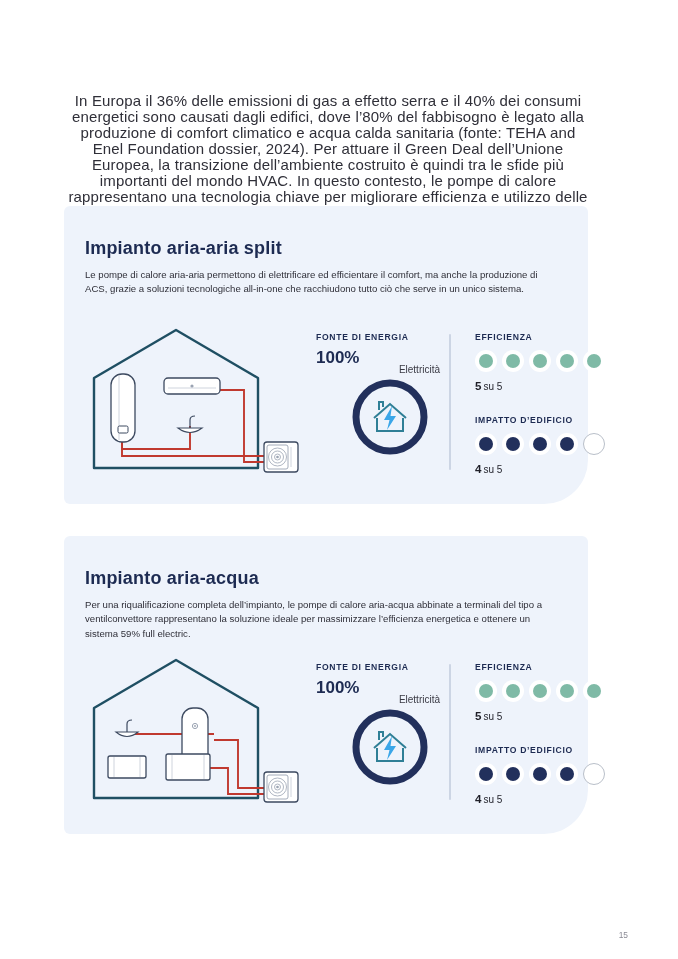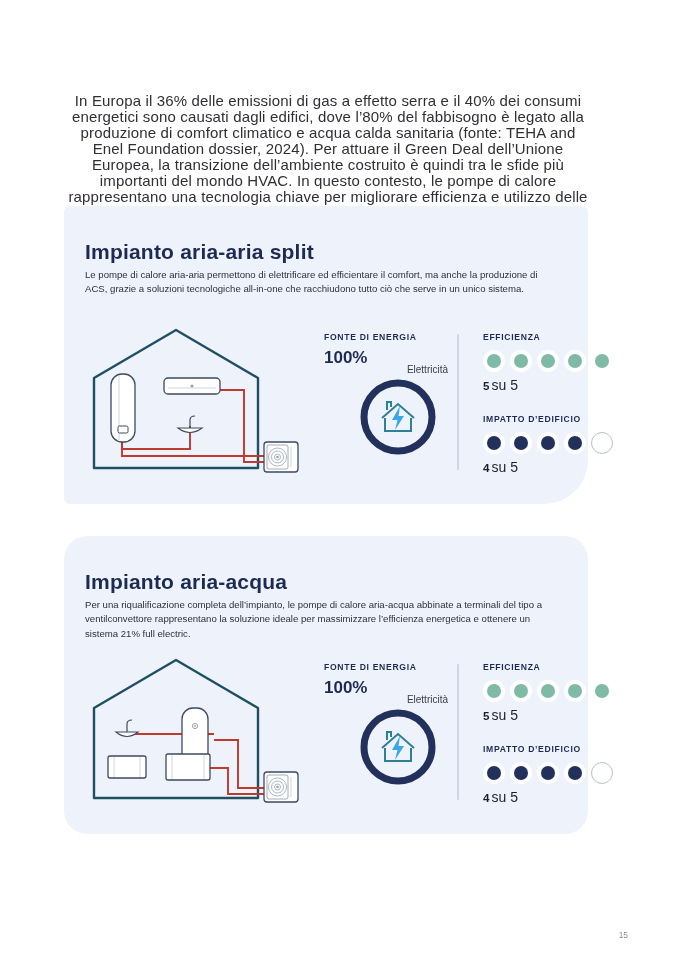--- a/index.html
+++ b/index.html
@@ -37,27 +37,27 @@
 
   
   .card {
     position: absolute;
     left: 64px;
     width: 524px;
     background: #eef3fb;
     border-radius: 6px 6px 44px 6px;
   }
   #card-1 { top: 206px; height: 298px; }
-  #card-2 { top: 536px; height: 298px; border-radius: 23px; }
+  #card-2 { top: 536px; height: 298px; }
 
   .card-title {
     position: absolute;
     left: 21px;
     top: 17px;
-    font-size: 21px;
+    font-size: 18px;
     font-weight: bold;
     color: #1d2b52;
     letter-spacing: 0.2px;
   }
   .card-desc {
     position: absolute;
     left: 21px;
     top: 52px;
     width: 470px;
     font-size: 9.6px;
@@ -70,21 +70,21 @@
     position: absolute;
     left: 14px;
     top: 110px;
     width: 228px;
     height: 160px;
   }
 
   
   .metrics {
     position: absolute;
-    left: 260px;
+    left: 252px;
     top: 126px;
     width: 262px;
     height: 145px;
   }
   .metric-label {
     font-size: 8.6px;
     font-weight: bold;
     letter-spacing: 0.08em;
     color: #1d2b52;
     white-space: nowrap;
@@ -167,21 +167,21 @@
   .score {
     margin-top: 7px;
     color: #1f1f28;
     line-height: 12px;
   }
   .score .big {
     font-size: 11.6px;
     font-weight: bold;
   }
   .score .small {
-    font-size: 14px;
+    font-size: 10px;
     margin-left: 2px;
   }
 
   
   .page-number {
     position: absolute;
     right: 50px;
     top: 930px;
     font-size: 8.4px;
     color: #8b8b95;
@@ -294,21 +294,21 @@
           <div class="score">
             <span class="big">4</span><span class="small">su 5</span>
           </div>
         </div>
       </div>
     </div>
   </section>
 
   <section class="card" id="card-2">
     <h2 class="card-title">Impianto aria-acqua</h2>
-    <p class="card-desc">Per una riqualificazione completa dell’impianto, le pompe di calore aria-acqua abbinate a terminali del tipo a ventilconvettore rappresentano la soluzione ideale per massimizzare l’efficienza energetica e ottenere un sistema 21% full electric.</p>
+    <p class="card-desc">Per una riqualificazione completa dell’impianto, le pompe di calore aria-acqua abbinate a terminali del tipo a ventilconvettore rappresentano la soluzione ideale per massimizzare l’efficienza energetica e ottenere un sistema 59% full electric.</p>
 
     <div class="illus">
       <svg width="228" height="160" viewBox="0 0 228 160">
 
         <path d="M16 152 L16 62 L98 14 L180 62 L180 152 Z" fill="none" stroke="#1f4f63" stroke-width="2.4" stroke-linejoin="round"></path>
 
         <path d="M56 88 L136 88" fill="none" stroke="#c0392f" stroke-width="1.9"></path>
         <path d="M136 94 L160 94 L160 142 L186 142" fill="none" stroke="#c0392f" stroke-width="1.9"></path>
         <path d="M36 122 L64 122" fill="none" stroke="#c0392f" stroke-width="1.9"></path>
         <path d="M104 122 L150 122 L150 148 L186 148" fill="none" stroke="#c0392f" stroke-width="1.9"></path>

